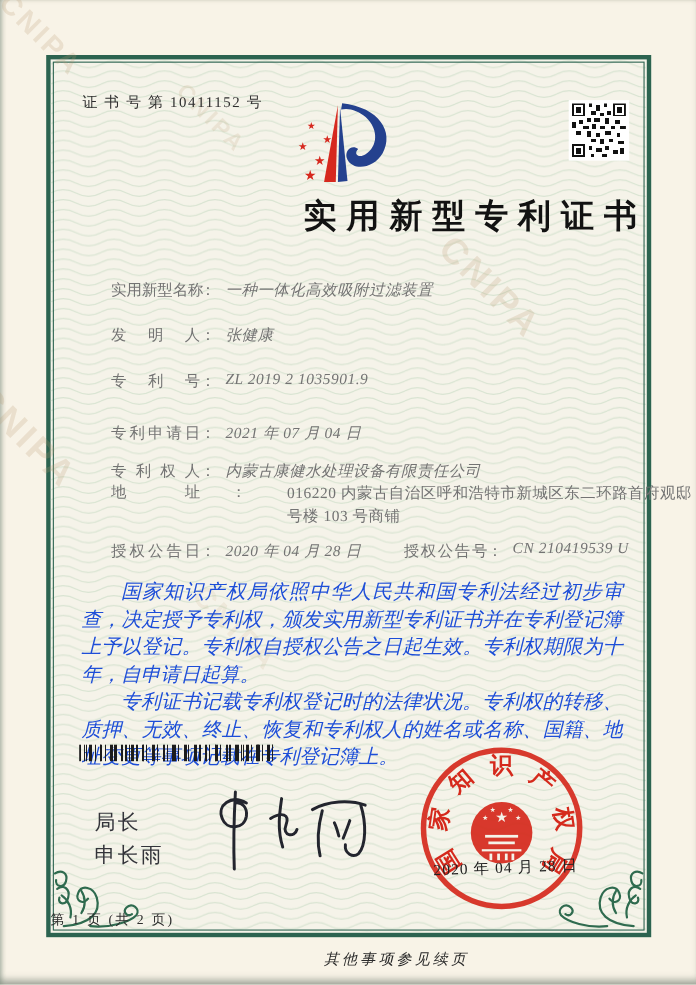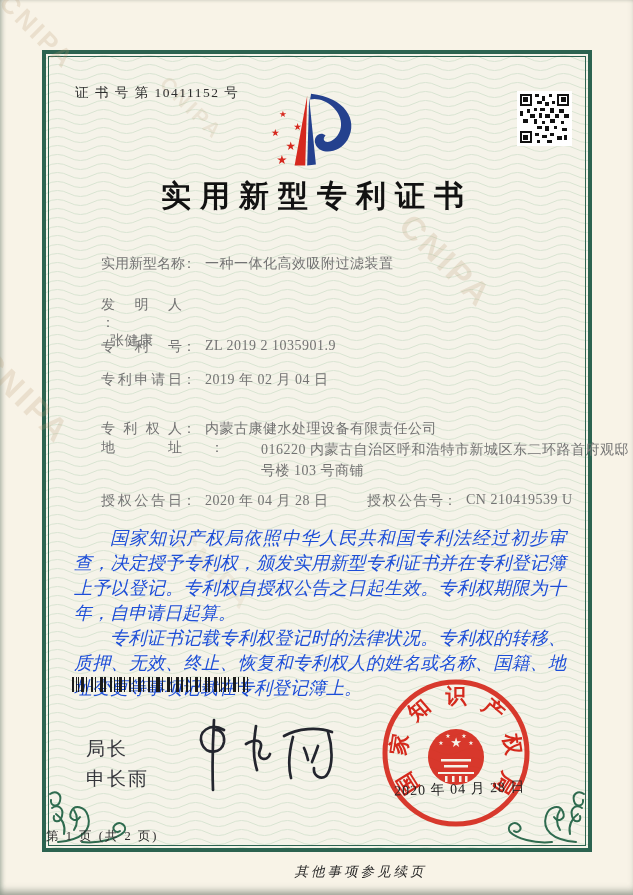--- a/index.html
+++ b/index.html
@@ -19,26 +19,26 @@
   .frame{
     position:absolute;left:42px;top:50px;width:550px;height:802px;
     border:4px solid #2c6350;background:#f5f3e9;box-sizing:border-box;
   }
   .frame-inner{position:absolute;inset:2px;border:1px solid #2c6350;pointer-events:none;z-index:2;}
   .guilloche{position:absolute;inset:0;z-index:0;opacity:.75;}
   .content{position:absolute;inset:0;z-index:4;}
   .cert-no{position:absolute;left:29px;top:30px;font-size:13.5px;letter-spacing:1.5px;color:#2e2e2e;}
   .logo{position:absolute;left:212px;top:34px;width:110px;height:92px;}
   .qr{position:absolute;left:471px;top:37px;width:49px;height:49px;background:#fff;padding:3px;}
-  .title{position:absolute;left:0;top:122px;width:100%;text-align:center;
+  .title{position:absolute;left:0;top:122px;width:100%;text-align:right;
     font-size:30px;font-weight:bold;letter-spacing:9px;color:#121212;}
   .row{position:absolute;left:29px;display:flex;font-size:14px;color:#737373;align-items:flex-start;margin-left:26px;}
   .lbl{display:inline-block;width:81px;text-align:justify;text-align-last:justify;white-space:nowrap;}
   .colon{display:inline-block;}
-  .val{margin-left:9px;letter-spacing:.5px;}
+  .val{margin-left:9px;letter-spacing:.5px;font-style:italic;}
   .val-wrap{margin-left:9px;width:394px;line-height:21px;letter-spacing:.5px;}
   .pair2{position:absolute;left:266px;top:0;display:flex;}
   .pair2 .lbl{width:76px;}
   .paras{position:absolute;left:28px;top:472px;width:492px;font-style:italic;
     font-size:18px;line-height:25px;color:#1d4ed8;text-align:justify;}
   .paras p{margin:0;text-indent:2em;}
   .barcode{position:absolute;left:26px;top:623px;width:177px;height:15px;
     background:
       repeating-linear-gradient(90deg,#1c1c1c 0 2px,transparent 2px 4px,#1c1c1c 4px 5px,transparent 5px 9px,#1c1c1c 9px 12px,transparent 12px 14px,#1c1c1c 14px 15px,transparent 15px 19px),
       repeating-linear-gradient(90deg,transparent 0 6px,#1c1c1c 6px 7px,transparent 7px 13px);
@@ -165,34 +165,34 @@
         </g>
       </svg>
 
       <div class="title">实用新型专利证书</div>
 
       <div class="row" style="top:201px;">
         <span class="lbl">实用新型名称</span>
           <span class="colon">：</span>
         <span class="val">一种一体化高效吸附过滤装置</span>
       </div>
-      <div class="row" style="top:242px;flex-direction:column;">
+      <div class="row" style="top:242px;">
         <span class="lbl">发明人</span>
           <span class="colon">：</span>
         <span class="val">张健康</span>
       </div>
       <div class="row" style="top:284px;">
         <span class="lbl">专利号</span>
           <span class="colon">：</span>
         <span class="val">ZL 2019 2 1035901.9</span>
       </div>
-      <div class="row" style="top:317px;">
+      <div class="row" style="top:331px;">
         <span class="lbl">专利申请日</span>
           <span class="colon">：</span>
-        <span class="val">2019 年 02 月 04 日</span>
+        <span class="val">2021 年 07 月 04 日</span>
       </div>
       <div class="row" style="top:366px;">
         <span class="lbl">专利权人</span>
           <span class="colon">：</span>
         <span class="val">内蒙古康健水处理设备有限责任公司</span>
       </div>
       <div class="row" style="top:385px;gap:28px;">
         <span class="lbl">地址</span>
           <span class="colon">：</span>
         <span class="val-wrap">016220 内蒙古自治区呼和浩特市新城区东二环路首府观邸 15 号楼 103 号商铺</span>

